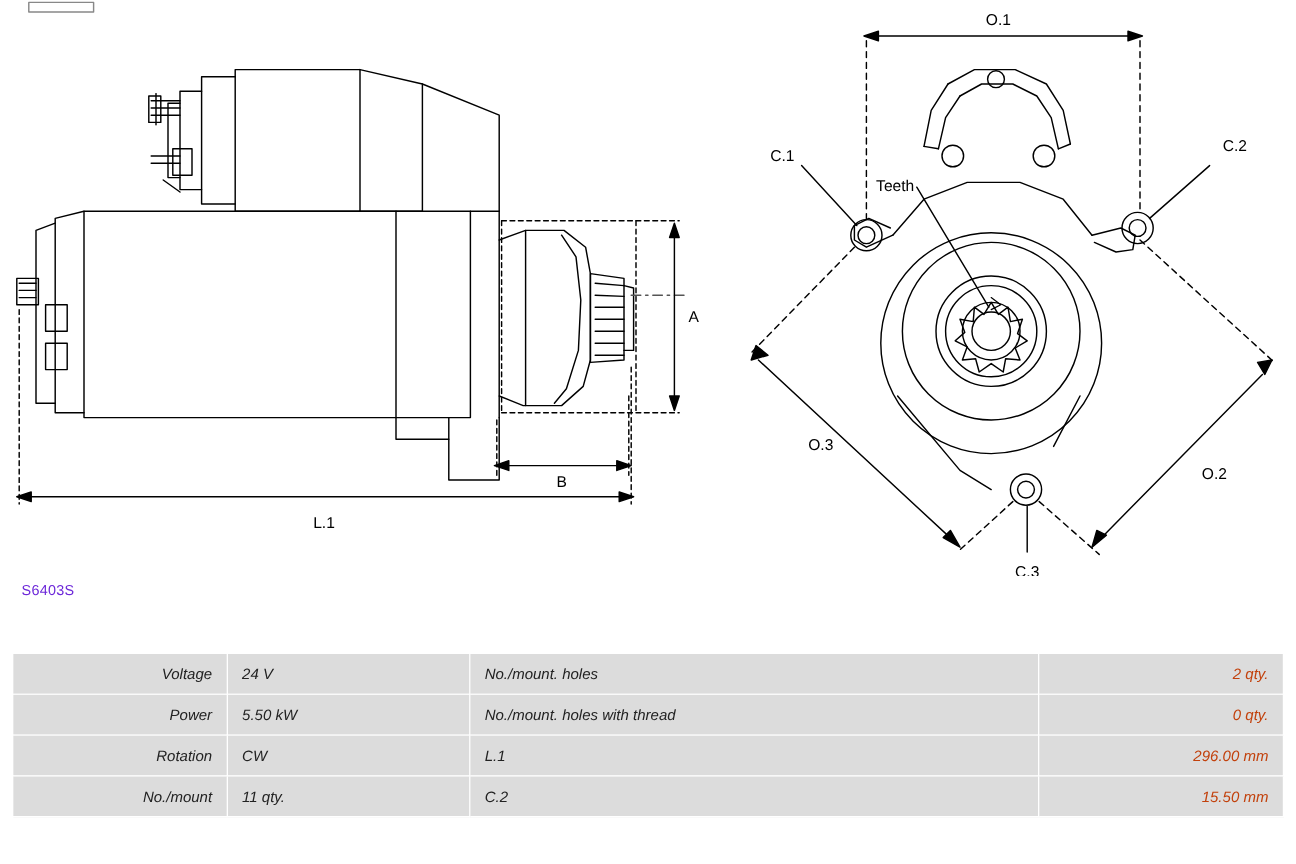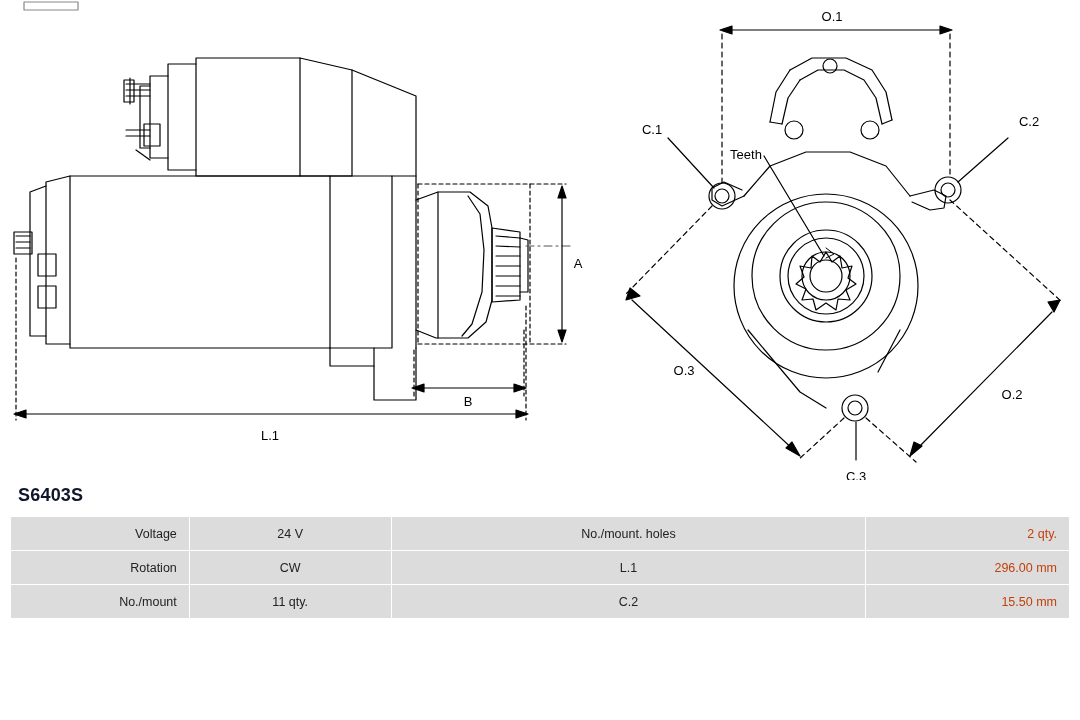--- a/index.html
+++ b/index.html
@@ -27,53 +27,54 @@
     width: 1080px;
     height: 480px;
   }
   .drawings svg {
     display: block;
   }
   .part-number {
     position: absolute;
     left: 18px;
     top: 485px;
-    font-size: 18px;
-    color: #0f172a;
-    font-weight: bold;
+    font-size: 12px;
+    color: #6d28d9;
+    font-weight: normal;
     letter-spacing: 0.2px;
   }
   table.spec {
     position: absolute;
     left: 10px;
-    top: 516px;
+    top: 544px;
     width: 1060px;
     border-collapse: collapse;
     font-size: 12.5px;
+    font-style: italic;
   }
   table.spec td {
     border: 1px solid #ffffff;
     padding: 0 12px;
     height: 33px;
     vertical-align: middle;
     background: #dcdcdc;
   }
   td.label {
     text-align: right;
     width: 165px;
     color: #222222;
   }
   td.value {
-    text-align: center;
+    text-align: left;
     width: 195px;
     background: #ffffff;
     color: #222222;
   }
   td.label2 {
-    text-align: center;
+    text-align: left;
     width: 495px;
     color: #222222;
   }
   td.value2 {
     text-align: right;
     width: 195px;
     background: #ffffff;
     color: #c2410c;
   }
   .dim-label {
@@ -238,20 +239,26 @@
 
   <table class="spec">
     <tbody>
       <tr>
         <td class="label">Voltage</td>
         <td class="value">24 V</td>
         <td class="label2">No./mount. holes</td>
         <td class="value2">2 qty.</td>
       </tr>
       <tr>
+        <td class="label">Power</td>
+        <td class="value">5.50 kW</td>
+        <td class="label2">No./mount. holes with thread</td>
+        <td class="value2">0 qty.</td>
+      </tr>
+      <tr>
         <td class="label">Rotation</td>
         <td class="value">CW</td>
         <td class="label2">L.1</td>
         <td class="value2">296.00 mm</td>
       </tr>
       <tr>
         <td class="label">No./mount</td>
         <td class="value">11 qty.</td>
         <td class="label2">C.2</td>
         <td class="value2">15.50 mm</td>

